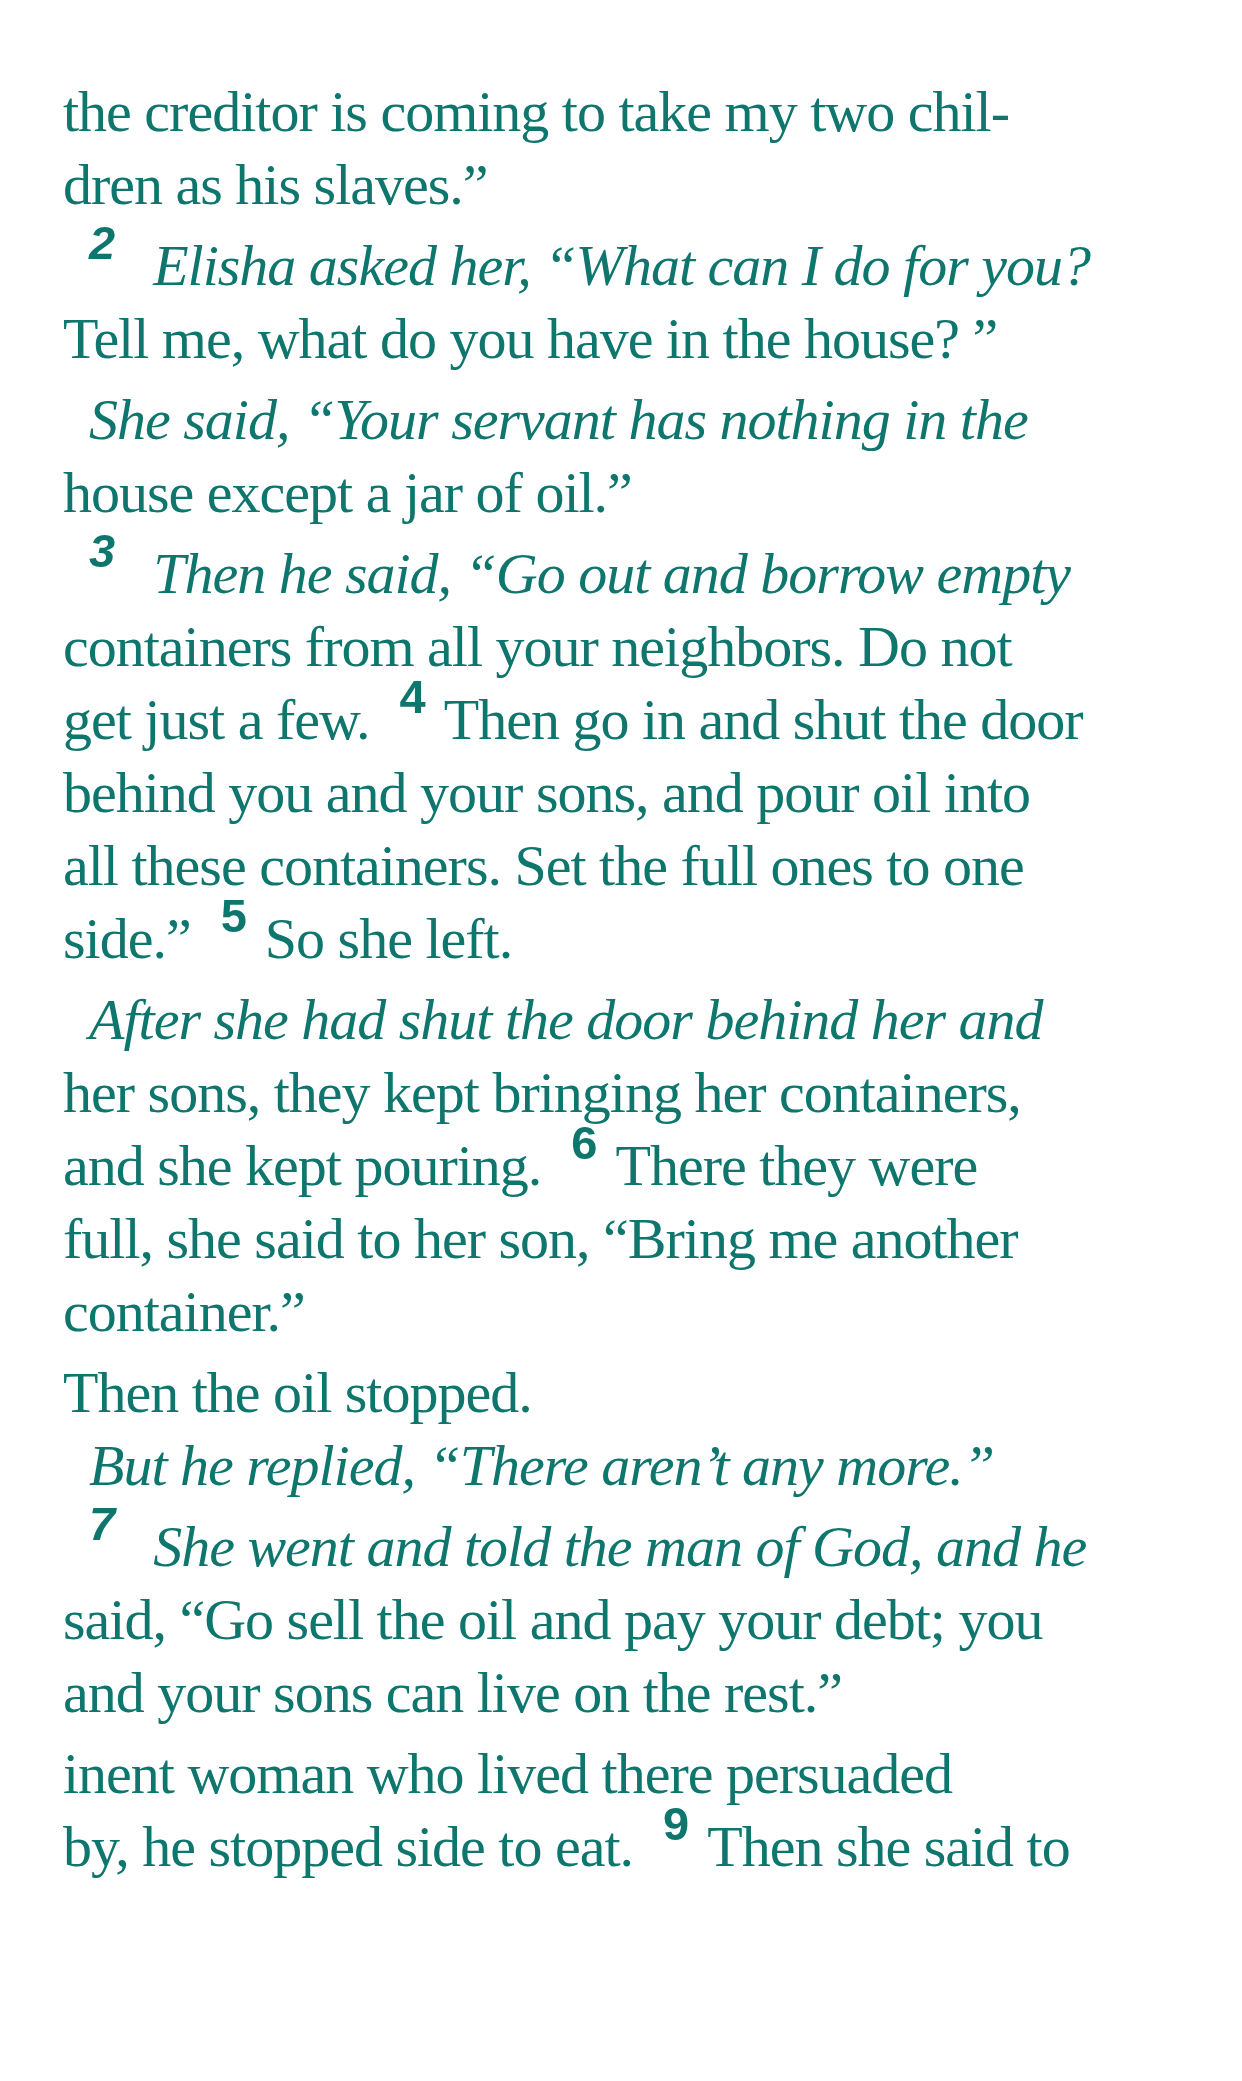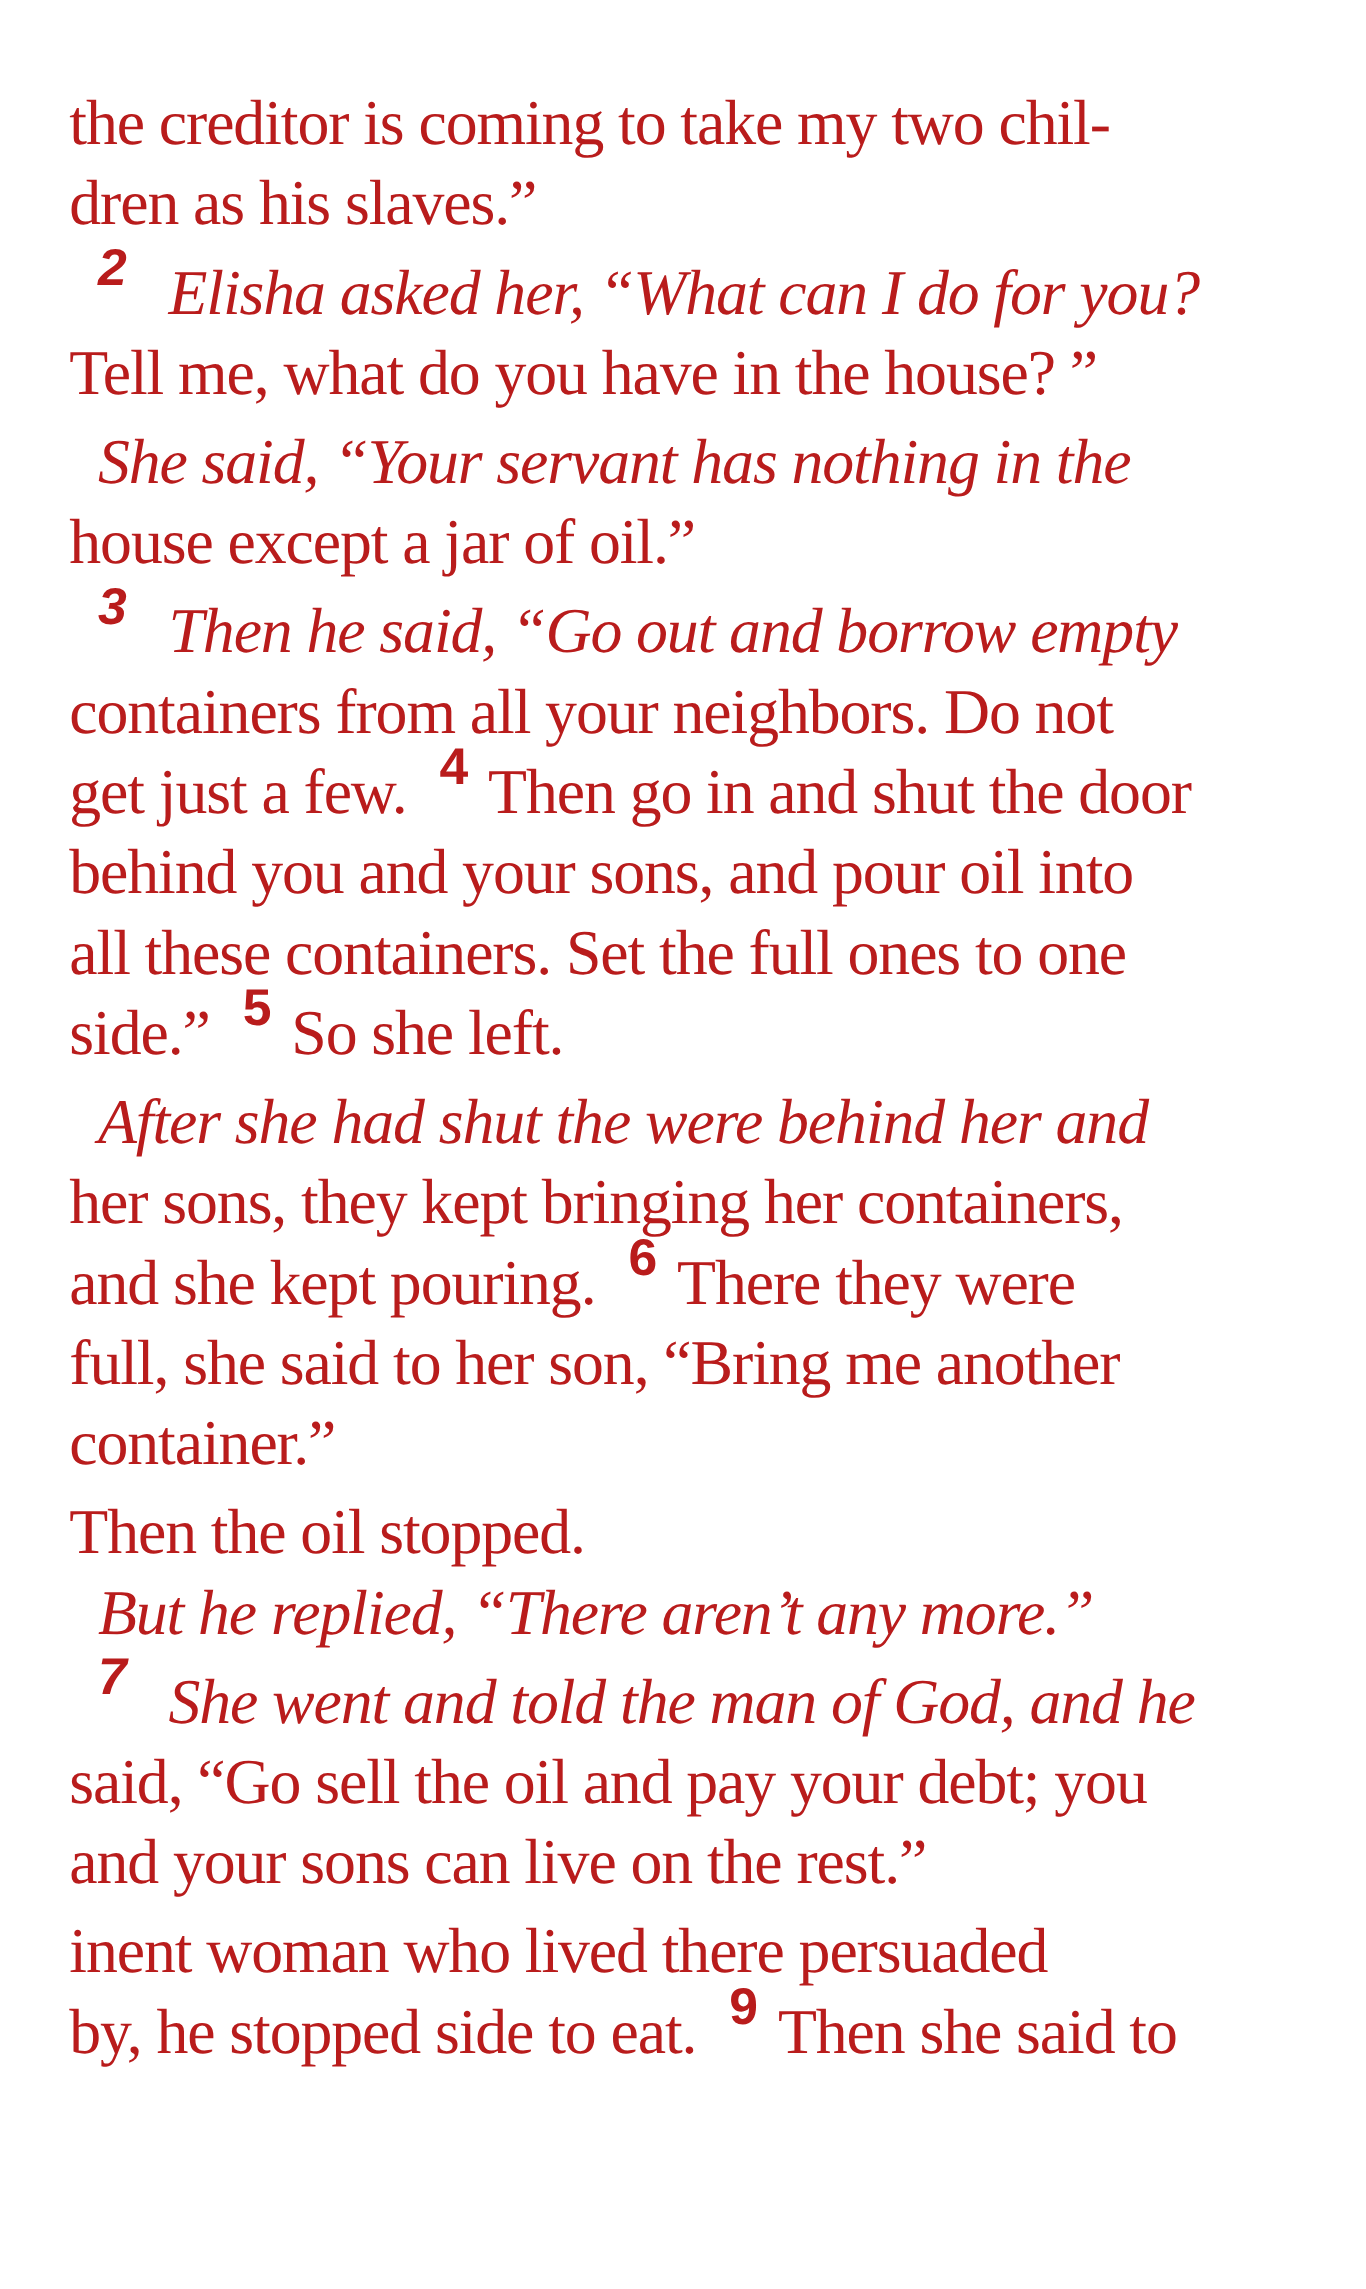--- a/index.html
+++ b/index.html
@@ -10,21 +10,21 @@
     background: #ffffff;
     overflow: hidden;
   }
   .page { width: 100%; height: 100%; }
   .scripture {
     box-sizing: border-box;
     padding: 75px 8px 0 63px;
     font-family: "Liberation Serif", serif;
     font-size: 58px;
     letter-spacing: -1px;
-    color: #b91c1c;
+    color: #0f766e;
   }
   .paragraph + .paragraph { margin-top: 8px; }
   .line {
     line-height: 73px;
     height: 73px;
     white-space: nowrap;
   }
   .line.indent { padding-left: 26px; font-style: italic; }
   .vnum {
     font-family: "Liberation Sans", sans-serif;
@@ -59,21 +59,21 @@
       </div>
       <div class="paragraph">
         <div class="line indent"><span class="vnum">3</span><span class="seg">Then he said, “Go out and borrow empty</span></div>
         <div class="line"><span class="seg">containers from all your neighbors. Do not</span></div>
         <div class="line"><span class="seg">get just a few.</span><span class="vnum inline">4</span><span class="seg">Then go in and shut the door</span></div>
         <div class="line"><span class="seg">behind you and your sons, and pour oil into</span></div>
         <div class="line"><span class="seg">all these containers. Set the full ones to one</span></div>
         <div class="line"><span class="seg">side.”</span><span class="vnum inline">5</span><span class="seg">So she left.</span></div>
       </div>
       <div class="paragraph">
-        <div class="line indent"><span class="seg">After she had shut the were behind her and</span></div>
+        <div class="line indent"><span class="seg">After she had shut the door behind her and</span></div>
         <div class="line"><span class="seg">her sons, they kept bringing her containers,</span></div>
         <div class="line"><span class="seg">and she kept pouring.</span><span class="vnum inline">6</span><span class="seg">There they were</span></div>
         <div class="line"><span class="seg">full, she said to her son, “Bring me another</span></div>
         <div class="line"><span class="seg">container.”</span></div>
       </div>
       <div class="paragraph">
         <div class="line"><span class="seg">Then the oil stopped.</span></div>
         <div class="line indent"><span class="seg">But he replied, “There aren’t any more.”</span></div>
       </div>
       <div class="paragraph">

